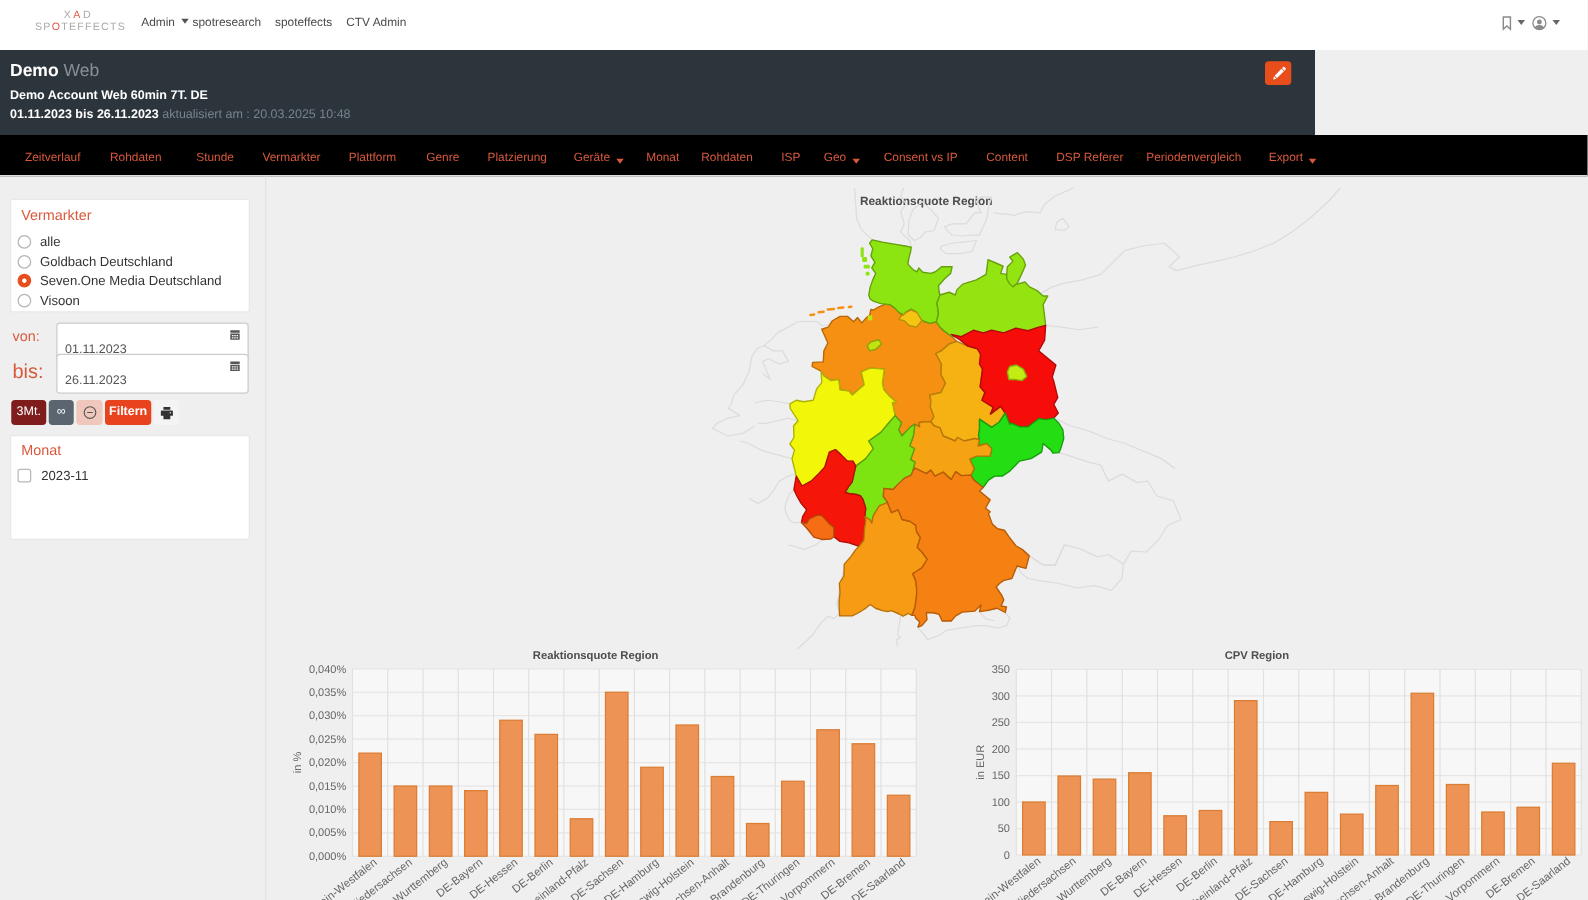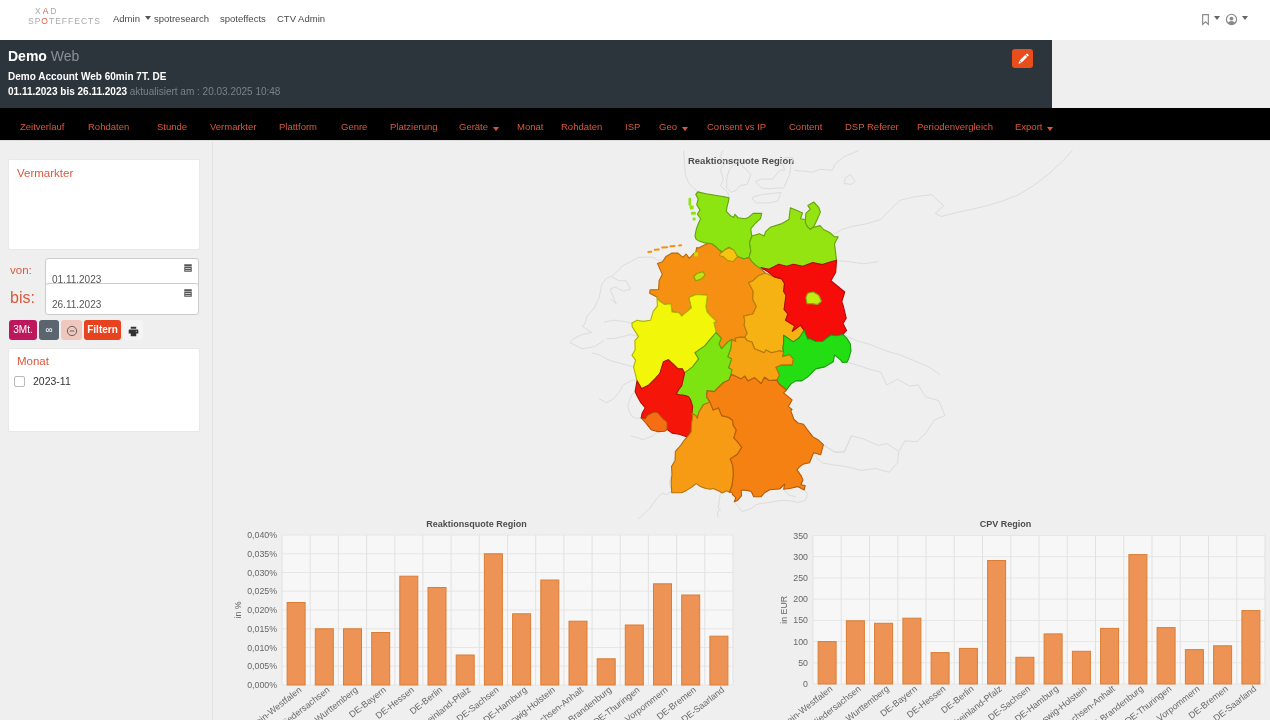--- a/index.html
+++ b/index.html
@@ -21,21 +21,21 @@
 .card{position:absolute;background:#fff;border:1px solid #e8e8e8;border-radius:2px}
 .redlab{color:#d9593d}
 .rad{display:inline-block;width:11px;height:11px;border:1.5px solid #b4b4b4;border-radius:50%;background:#fff;vertical-align:-2px;margin-right:7px}
 .rad.on{border:1.5px solid #e84e1c;background:radial-gradient(circle at center,#fff 0 1.5px,#e84e1c 2px 100%)}
 .fld{position:absolute;height:19px;background:#fff;border:1px solid #ccc;border-radius:3px;font-size:10px;color:#555;padding:15px 6px}
 .btn{position:absolute;height:20px;border-radius:3px;font-size:10px;color:#fff;text-align:center;line-height:20px}
 .chk{display:inline-block;width:11px;height:11px;border:1.5px solid #b9b9b9;border-radius:2px;background:#fff;vertical-align:-2px;margin-right:8px}
 </style></head>
 <body>
 <div class="navbar">
-  <div class="logo"><span style="margin-left:7px;letter-spacing:2px">X<span class="red">A</span>D</span><br>SP<span class="red">O</span>TEFFECTS</div>
+  <div class="logo"><span style="margin-left:23px;letter-spacing:2px">X<span class="red">A</span>D</span><br>SP<span class="red">O</span>TEFFECTS</div>
   <div class="nav-links">
       <span class="itm" style="position:absolute;left:0px">Admin <span class="caret"></span></span>
       <span class="itm" style="position:absolute;left:41px">spotresearch</span>
       <span class="itm" style="position:absolute;left:107px">spoteffects</span>
       <span class="itm" style="position:absolute;left:164px">CTV Admin</span>
     </div>
   <div style="position:absolute;left:1199px;top:12px"><svg width="13" height="13" viewBox="0 0 16 16" fill="none" stroke="#8a8a8a" stroke-width="1.4">
         <path d="M4.5 2 h7 v12 l-3.5 -3.2 -3.5 3.2 z"></path>
       </svg></div>
     <div class="caret" style="position:absolute;left:1212px;top:16px;border-top-color:#666"></div>
@@ -70,30 +70,33 @@
   <span style="left:707px">Consent vs IP</span>
     <span style="left:789px">Content</span>
   <span style="left:845px">DSP Referer</span>
     <span style="left:917px">Periodenvergleich</span>
   <span style="left:1015px">Export <span class="caret" style="border-top-color:#d9593d;position:absolute;right:-11px;top:5.5px;margin-left:0"></span></span>
 </div>
 <div class="vline"></div>
 
 <div class="card" style="left:8px;top:159px;width:192px;height:91px">
   <div class="redlab" style="position:absolute;left:8px;top:7px;font-size:11.5px">Vermarkter</div>
+  <div style="position:absolute;left:5px;top:27px;font-size:10.5px;color:#333;line-height:15.5px">
+    <span class="rad"></span>alle<br><span class="rad"></span>Goldbach Deutschland<br><span class="rad on"></span>Seven.One Media Deutschland<br><span class="rad"></span>Visoon
+  </div>
 </div>
 <div class="redlab" style="position:absolute;left:10px;top:264px;font-size:11.5px">von:</div>
 <div class="fld" style="left:45px;top:258px;width:154px">01.11.2023<span style="position:absolute;right:5px;top:4px"><svg width="10" height="10" viewBox="0 0 16 16" fill="#555">
         <path d="M2 2h12v3H2zM2 6h12v8H2zm2 2v1.5h2V8H4zm3 0v1.5h2V8H7zm3 0v1.5h2V8h-2zM4 11v1.5h2V11H4zm3 0v1.5h2V11H7zm3 0v1.5h2V11h-2z"></path>
       </svg></span></div>
 <div class="redlab" style="position:absolute;left:10px;top:289px;font-size:16px">bis:</div>
 <div class="fld" style="left:45px;top:283px;width:154px">26.11.2023<span style="position:absolute;right:5px;top:4px"><svg width="10" height="10" viewBox="0 0 16 16" fill="#555">
         <path d="M2 2h12v3H2zM2 6h12v8H2zm2 2v1.5h2V8H4zm3 0v1.5h2V8H7zm3 0v1.5h2V8h-2zM4 11v1.5h2V11H4zm3 0v1.5h2V11H7zm3 0v1.5h2V11h-2z"></path>
       </svg></span></div>
-<div class="btn" style="left:9px;top:320px;width:28px;background:#be185d">3Mt.</div>
+<div class="btn" style="left:9px;top:320px;width:28px;background:#7f1d1d">3Mt.</div>
 <div class="btn" style="left:39px;top:320px;width:20px;background:#5a6570">∞</div>
 <div class="btn" style="left:61px;top:320px;width:21px;background:#f0c7bc;padding-top:4px"><svg width="12" height="12" viewBox="0 0 16 16" fill="none" stroke="#555" stroke-width="1.2">
       <circle cx="8" cy="8" r="6.2"></circle>
       <line x1="5" y1="8" x2="11" y2="8"></line>
     </svg></div>
 <div class="btn" style="left:84px;top:320px;width:37px;background:#e8431f;font-weight:bold">Filtern</div>
 <div class="btn" style="left:123px;top:320px;width:20px;background:#f4f4f4;padding-top:4px"><svg width="11" height="11" viewBox="0 0 16 16" fill="#333">
       <path d="M4 1h8v3H4zM2 5h12a1 1 0 0 1 1 1v5h-3v4H4v-4H1V6a1 1 0 0 1 1-1zm3 6h6v3H5v-3zm7-4.2a.8.8 0 1 0 0 1.6.8.8 0 0 0 0-1.6z"></path>
     </svg></div>
 <div class="card" style="left:8px;top:348px;width:192px;height:84px">

